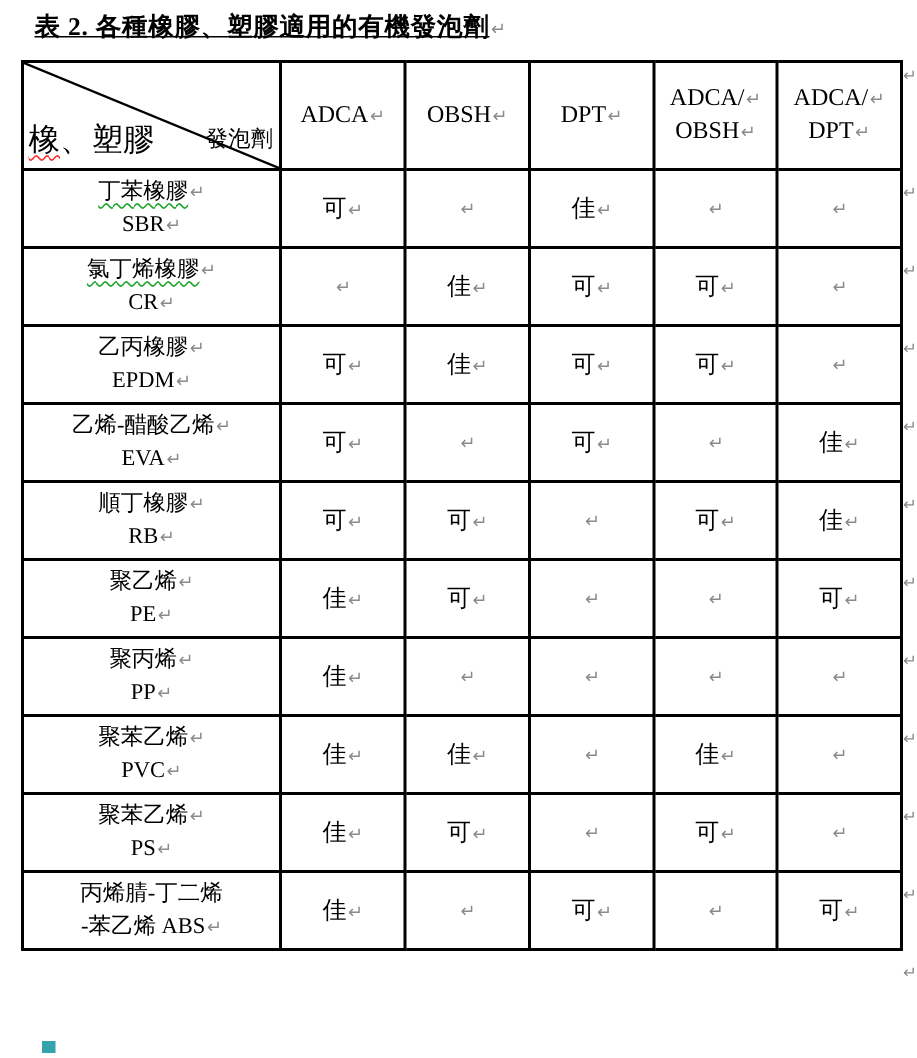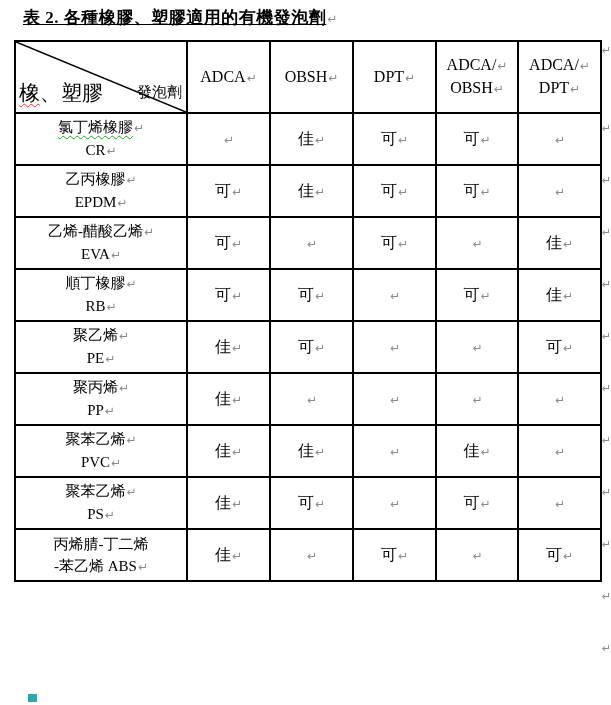--- a/index.html
+++ b/index.html
@@ -77,20 +77,31 @@
           </th>
           <th class="hdr">
             <div><span>ADCA/</span><span class="mark">↵</span></div>
             <div><span>DPT</span><span class="mark">↵</span></div>
           </th>
         </tr>
     </thead>
     <tbody>
         <tr>
           <td class="name-cell">
+            <div><span class="wavy-green">丁苯橡膠</span><span class="mark">↵</span></div>
+            <div><span>SBR</span><span class="mark">↵</span></div>
+          </td>
+          <td class="val-cell"><span>可</span><span class="mark">↵</span></td>
+          <td class="val-cell"><span class="mark">↵</span></td>
+          <td class="val-cell"><span>佳</span><span class="mark">↵</span></td>
+          <td class="val-cell"><span class="mark">↵</span></td>
+          <td class="val-cell"><span class="mark">↵</span></td>
+        </tr>
+        <tr>
+          <td class="name-cell">
             <div><span class="wavy-green">氯丁烯橡膠</span><span class="mark">↵</span></div>
             <div><span>CR</span><span class="mark">↵</span></div>
           </td>
           <td class="val-cell"><span class="mark">↵</span></td>
           <td class="val-cell"><span>佳</span><span class="mark">↵</span></td>
           <td class="val-cell"><span>可</span><span class="mark">↵</span></td>
           <td class="val-cell"><span>可</span><span class="mark">↵</span></td>
           <td class="val-cell"><span class="mark">↵</span></td>
         </tr>
         <tr>

